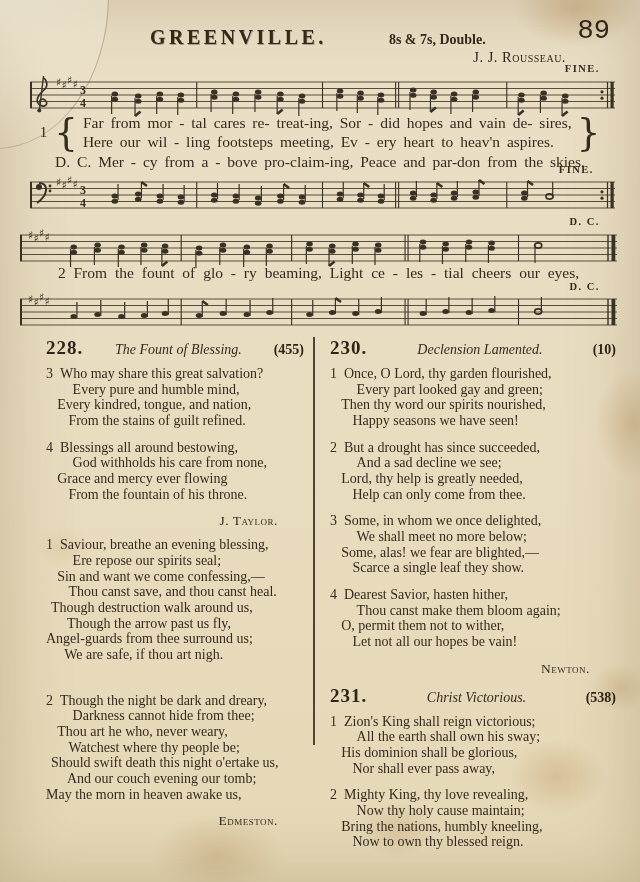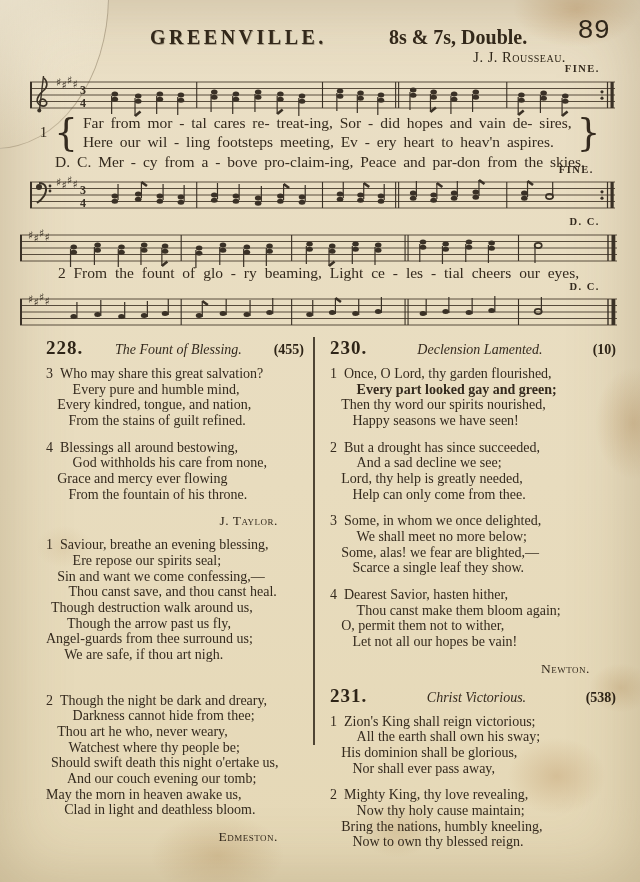--- a/index.html
+++ b/index.html
@@ -25,21 +25,21 @@
     position:absolute;top:-4px;left:-4px;width:112px;height:152px;
     border-right:1.5px solid rgba(105,88,60,.40);
     border-bottom:1.5px solid rgba(105,88,60,.30);
     border-bottom-right-radius:100% 100%;
     background:linear-gradient(150deg, rgba(246,240,222,.65), rgba(246,240,222,0) 75%);
   }
   
   .title-row{position:absolute;left:150px;top:26px;white-space:nowrap;}
   .tune-title{display:inline;font-size:20px;font-weight:bold;letter-spacing:3.5px;margin:0;
     color:#33281a;text-shadow:0.6px 0.6px 0 rgba(58,45,28,.35);}
-  .meter{font-size:20px;font-weight:bold;margin-left:26px;color:#33281a;padding-left:36px;}
+  .meter{font-size:14px;font-weight:bold;margin-left:26px;color:#33281a;padding-left:36px;}
   .pageno{position:absolute;top:16px;right:30px;font-size:27px;color:#2f2619;font-family:Liberation Mono, monospace;}
   .composer{position:absolute;top:49px;right:74px;font-size:14.5px;font-variant:small-caps;
     letter-spacing:0.5px;color:#2f2619;}
   .mlabel{position:absolute;font-size:10.5px;font-weight:bold;letter-spacing:1.5px;color:#33291d;}
   #fine-1{top:63px;right:40px;}
   #fine-2{top:164px;right:46px;}
   #dc-1{top:216px;right:40px;}
   #dc-2{top:281px;right:40px;}
   
   .staff{position:absolute;height:46px;}
@@ -443,35 +443,34 @@
           <p class="line" style="margin-left: 1.3em;">We are safe, if thou art nigh.</p>
         </div>
         <div class="verse">
           <p class="line" style="margin-left: 0em; margin-top: 30px;">2 Though the night be dark and dreary,</p>
           <p class="line" style="margin-left: 1.9em;">Darkness cannot hide from thee;</p>
           <p class="line" style="margin-left: 0.8em;">Thou art he who, never weary,</p>
           <p class="line" style="margin-left: 1.6em;">Watchest where thy people be;</p>
           <p class="line" style="margin-left: 0.35em;">Should swift death this night o'ertake us,</p>
           <p class="line" style="margin-left: 1.5em;">And our couch evening our tomb;</p>
           <p class="line" style="margin-left: 0em;">May the morn in heaven awake us,</p>
-          <p class="line" style="margin-left: 1.3em;">Clad in light and deathless bloom.</p>
         </div>
         <p class="author">Edmeston.</p>
       </article>
     </section>
   <section id="col-right">
       <article class="hymn">
         <div class="hymn-head">
           <span class="h-num">230.</span>
           <span class="h-title">Declension Lamented.</span>
           <span class="h-ref">(10)</span>
         </div>
         <div class="verse">
           <p class="line" style="margin-left: 0em;">1 Once, O Lord, thy garden flourished,</p>
-          <p class="line" style="margin-left: 1.9em; font-weight: bold;">Every part looked gay and green;</p>
+          <p class="line" style="margin-left: 1.9em;">Every part looked gay and green;</p>
           <p class="line" style="margin-left: 0.8em;">Then thy word our spirits nourished,</p>
           <p class="line" style="margin-left: 1.6em;">Happy seasons we have seen!</p>
         </div>
         <div class="verse">
           <p class="line" style="margin-left: 0em;">2 But a drought has since succeeded,</p>
           <p class="line" style="margin-left: 1.9em;">And a sad decline we see;</p>
           <p class="line" style="margin-left: 0.8em;">Lord, thy help is greatly needed,</p>
           <p class="line" style="margin-left: 1.6em;">Help can only come from thee.</p>
         </div>
         <div class="verse">

